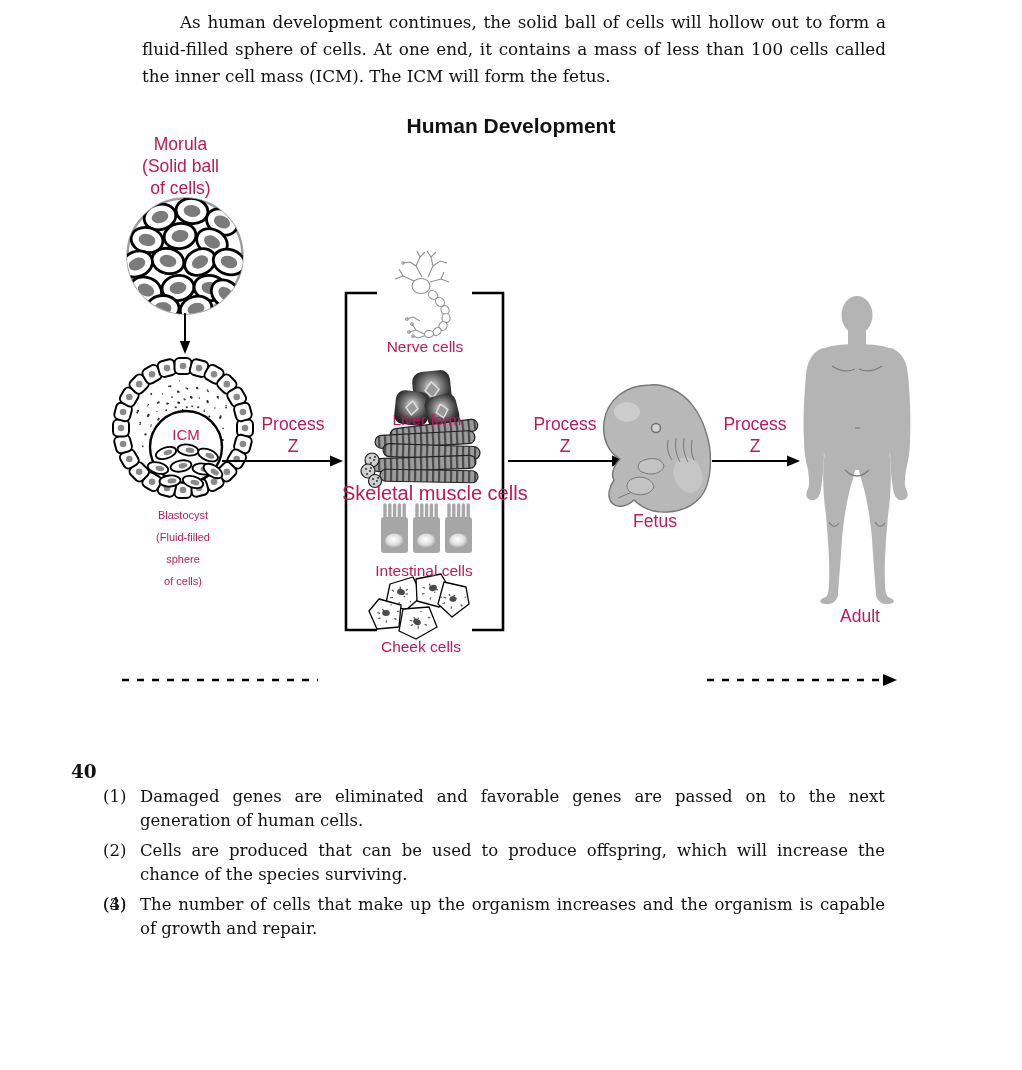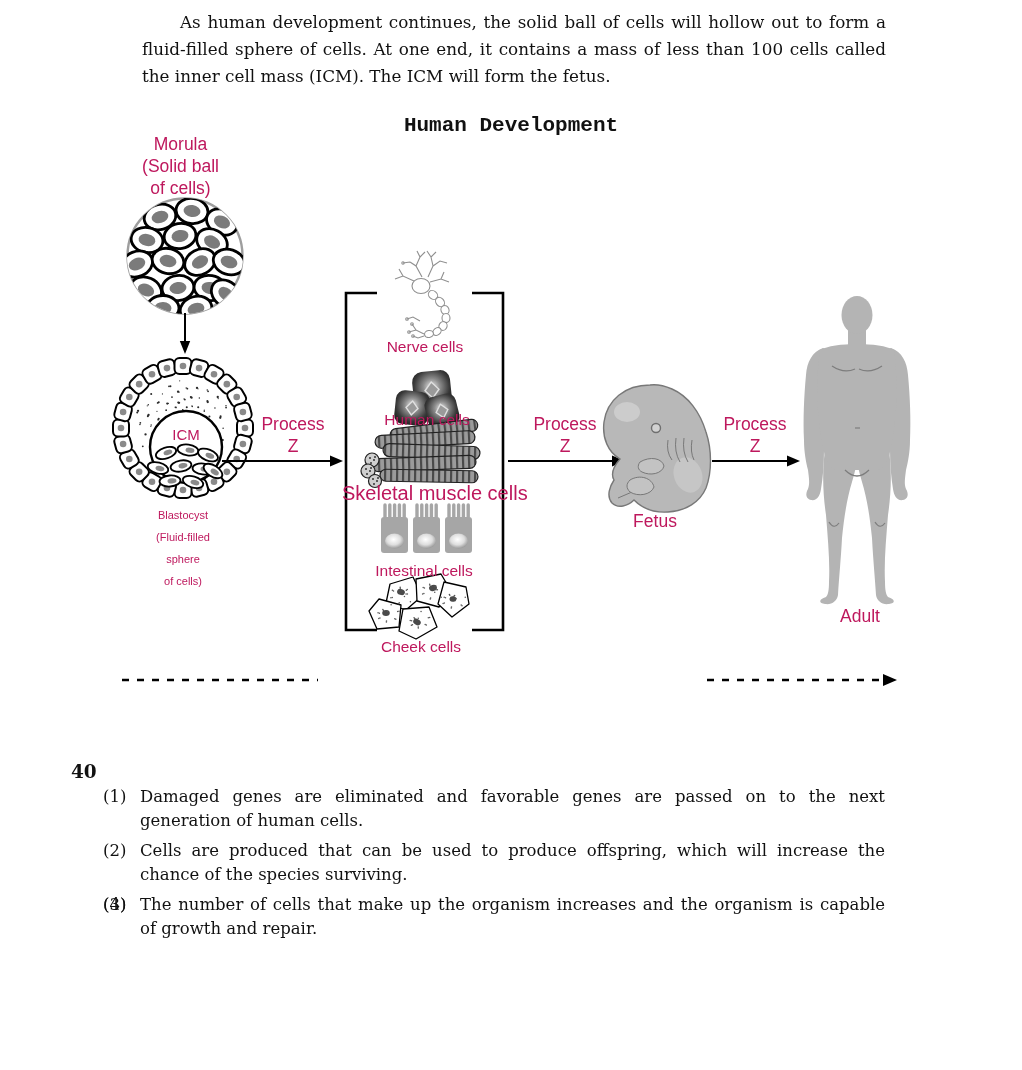--- a/index.html
+++ b/index.html
@@ -1,21 +1,21 @@
 <!DOCTYPE html>
 <html><head>
 <meta charset="utf-8">
 <style>
   html,body{margin:0;padding:0;background:#fff;}
   .page{position:relative;width:1022px;height:1070px;background:#fff;overflow:hidden;
         font-family:"DejaVu Serif",serif;color:#111;border-radius:22px;}
   .intro{position:absolute;left:142px;top:9px;width:744px;margin:0;
          font-size:16.8px;line-height:27px;text-align:justify;text-indent:38px;}
   .dev-title{position:absolute;left:0;top:114px;width:1022px;text-align:center;
-         font-family:Liberation Mono, monospace;font-weight:bold;font-size:21px;}
+         font-family:Liberation Sans, sans-serif;font-weight:bold;font-size:21px;}
   svg.diagram{position:absolute;left:0;top:0;}
   .lbl{position:absolute;font-family:"Liberation Sans",sans-serif;color:#be185d;
        text-align:center;white-space:pre-line;}
   .question{position:absolute;left:55px;top:761px;width:890px;}
   .q-num{position:absolute;left:16px;top:0;font-weight:bold;font-size:18.5px;}
   .q-body{margin:0 0 0 42px;width:832px;font-size:16.5px;line-height:24px;text-align:justify;}
   .q-italic{font-style:italic;}
   .choices{margin:24px 0 0 48px;}
   .choice{position:relative;padding-left:37px;width:745px;margin-bottom:7px;
           font-size:16.5px;line-height:23.5px;text-align:justify;}
@@ -585,21 +585,21 @@
 Z</div>
   <div class="lbl" style="left:520px;top:413px;width:90px;font-size:17.5px;line-height:22px;">Process
 Z</div>
   <div class="lbl" style="left:710px;top:413px;width:90px;font-size:17.5px;line-height:22px;">Process
 Z</div>
   <div class="lbl" style="left:108px;top:504px;width:150px;font-size:11px;line-height:22px;">Blastocyst
 (Fluid-filled
 sphere
 of cells)</div>
   <div class="lbl" style="left:363px;top:338px;width:124px;font-size:15.5px;">Nerve cells</div>
-  <div class="lbl" style="left:365px;top:411px;width:124px;font-size:15.5px;">Human cells</div>
+  <div class="lbl" style="left:365px;top:411px;width:124px;font-size:15.5px;">Liver form</div>
   <div class="lbl" style="left:342px;top:482px;width:166px;font-size:20px;white-space:nowrap;">Skeletal muscle cells</div>
   <div class="lbl" style="left:362px;top:562px;width:124px;font-size:15.5px;">Intestinal cells</div>
   <div class="lbl" style="left:359px;top:638px;width:124px;font-size:15.5px;">Cheek cells</div>
   <div class="lbl" style="left:615px;top:511px;width:80px;font-size:17.5px;">Fetus</div>
   <div class="lbl" style="left:818px;top:606px;width:84px;font-size:17.5px;">Adult</div>
 
   <div class="question">
     <span class="q-num">40</span>
     <div class="choices">
       <div class="choice">

